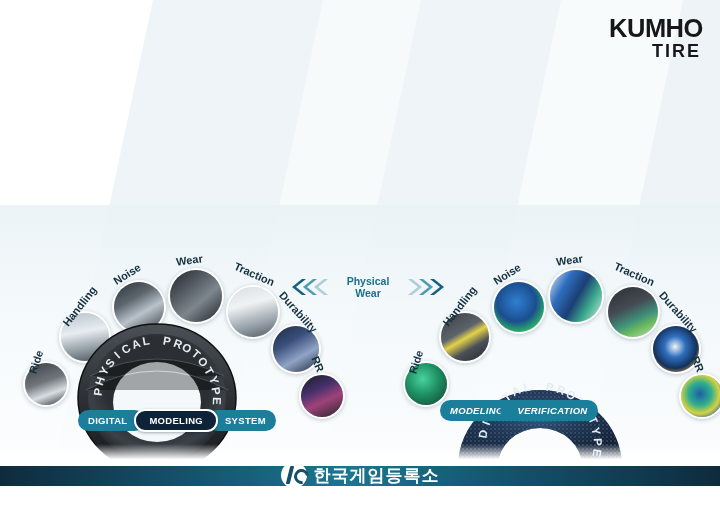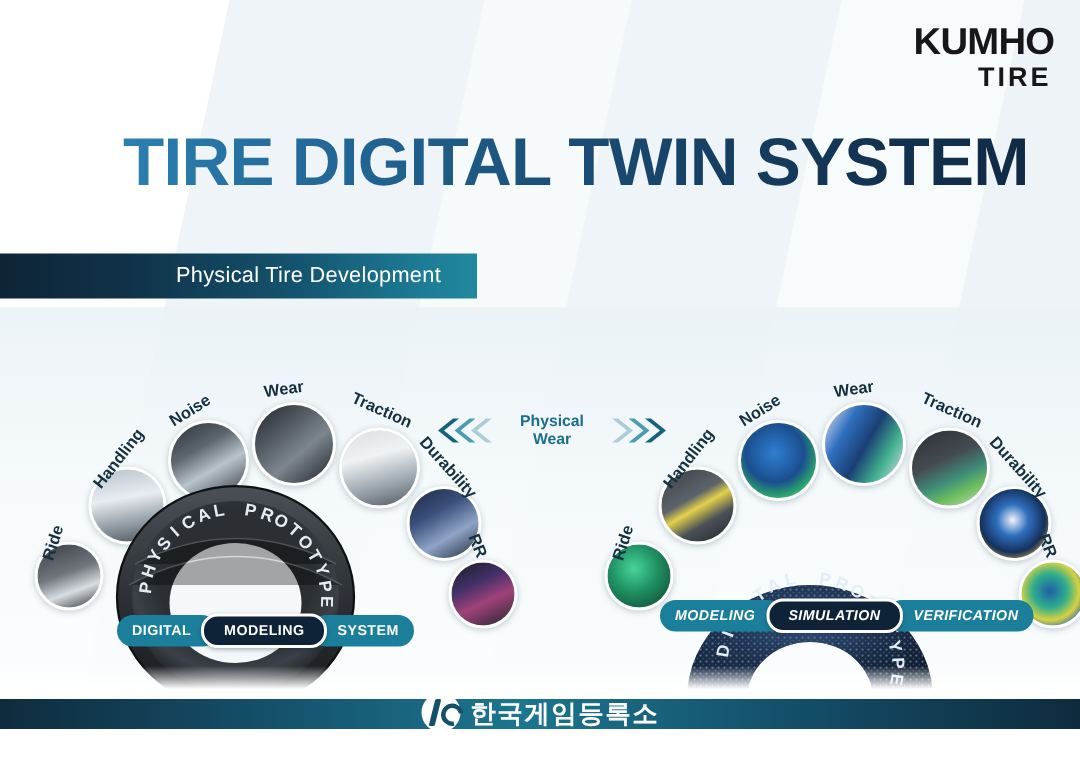--- a/index.html
+++ b/index.html
@@ -110,25 +110,21 @@
     <div class="band b5"></div>
     <div class="band b6"></div>
     <div class="bg-lower"></div>
   </div>
 
   <div class="logo">
     <span class="l1">KUMHO</span>
     <span class="l2">TIRE</span>
   </div>
 
-  <div class="title">TIRE DIGITAL TWIN SYSTEM</div>
-
-  <div class="banner banner-left">
-    <span>Physical Tire Development</span>
-  </div>
+
 
   <div class="dt">
     <div class="chev">
       <svg width="46" height="20" viewBox="0 0 46 20" aria-hidden="true">
         <path d="M14 2 L4 10 L14 18 L18 18 L8 10 L18 2 Z" fill="#16627e"></path>
         <path d="M25 2 L15 10 L25 18 L29 18 L19 10 L29 2 Z" fill="#2e8ca4" opacity=".85"></path>
         <path d="M36 2 L26 10 L36 18 L40 18 L30 10 L40 2 Z" fill="#9fc7d2" opacity=".85"></path>
       </svg>
     </div>
     <div class="dt-text">
@@ -329,21 +325,20 @@
             <span style="position: absolute; left: 138.82px; top: 104.04px; font-size: 11.5px; font-weight: bold; color: rgb(227, 237, 247); transform: translate(-50%, -50%) rotate(65.6deg); white-space: pre;">T</span>
             <span style="position: absolute; left: 142.468px; top: 114.756px; font-size: 11.5px; font-weight: bold; color: rgb(227, 237, 247); transform: translate(-50%, -50%) rotate(76.8deg); white-space: pre;">Y</span>
             <span style="position: absolute; left: 143.965px; top: 125.976px; font-size: 11.5px; font-weight: bold; color: rgb(227, 237, 247); transform: translate(-50%, -50%) rotate(88deg); white-space: pre;">P</span>
             <span style="position: absolute; left: 143.254px; top: 137.273px; font-size: 11.5px; font-weight: bold; color: rgb(227, 237, 247); transform: translate(-50%, -50%) rotate(99.2deg); white-space: pre;">E</span>
           </div>
       </div>
     </div>
 
     <div class="chips" style="left:52px;top:172px;font-style:italic;">
       <div class="chip chip-plain chip-l">MODELING</div>
-      <div class="chip chip-strong">SIMULATION</div>
       <div class="chip chip-plain chip-r">VERIFICATION</div>
     </div>
   </div>
 
   <div class="footer-cover2"></div>
   <div class="footer">
     <div class="footer-inner">
       <div class="footer-mark"></div>
       <div class="footer-text">한국게임등록소</div>
     </div>

